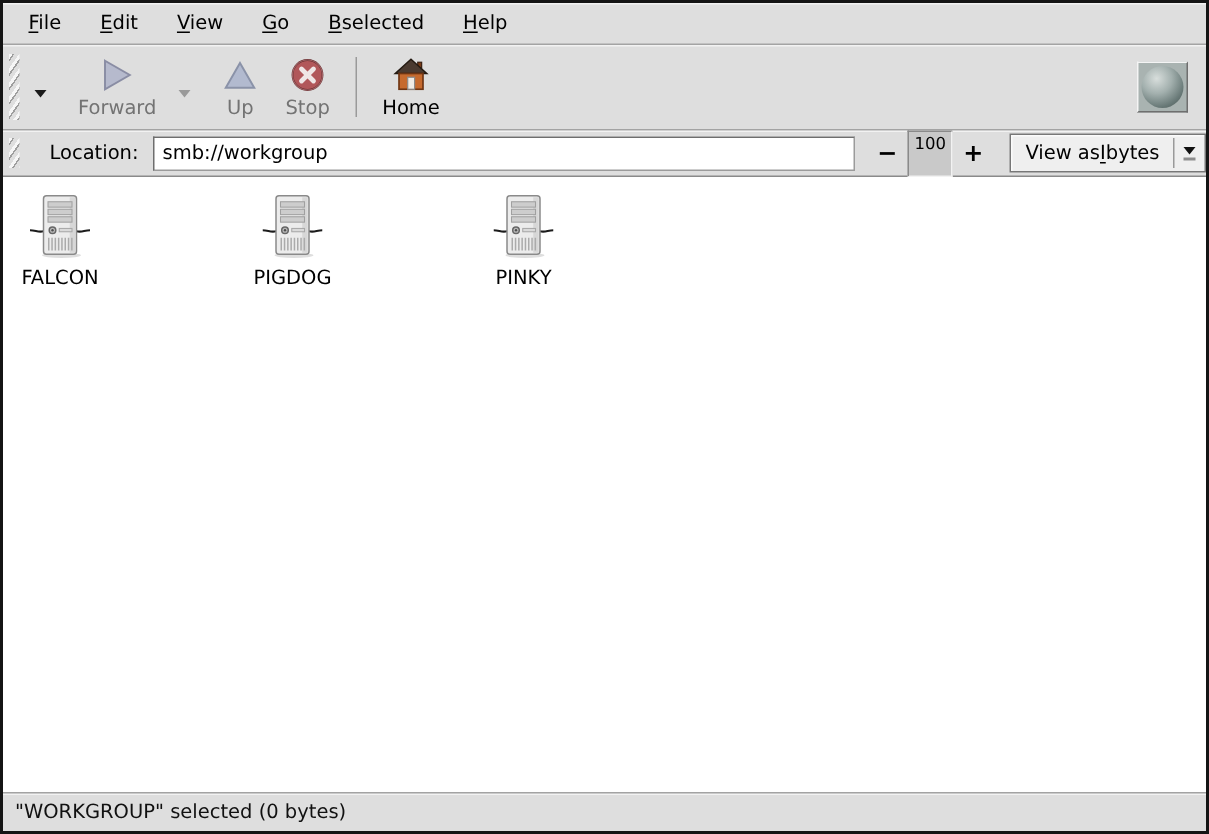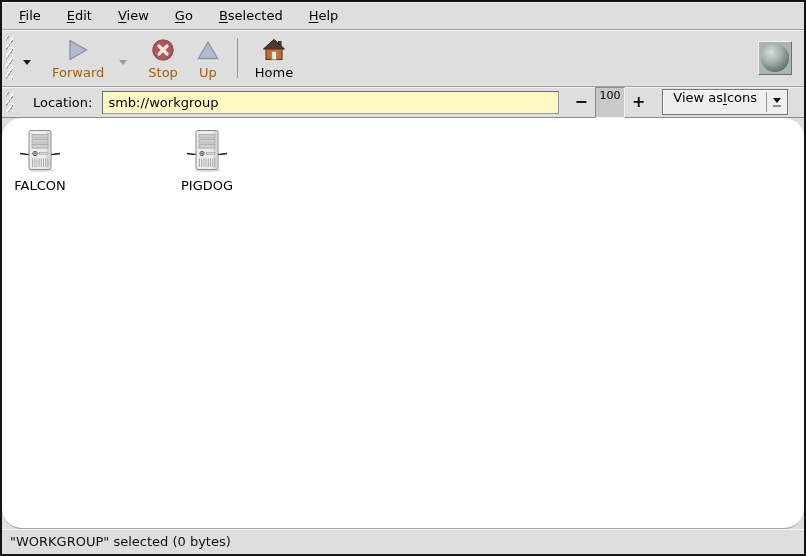--- a/index.html
+++ b/index.html
@@ -19,58 +19,58 @@
   
   .toolbar { height:57px; flex:0 0 57px; display:flex; align-items:stretch;
              background:#dedede; border-bottom:1px solid #a3a3a3;
              box-shadow:inset 0 1px 0 #f2f2f2; padding:2px 6px 2px 2px; }
   .grip { width:7px; margin:4px 4px 4px 2px; flex:0 0 7px;
           background:repeating-linear-gradient(125deg,#f6f6f6 0 2px,#9e9e9e 2px 3px,#dedede 3px 5.5px); }
   .tbtn { display:flex; flex-direction:column; align-items:center; justify-content:flex-start;
           padding:5px 8px 3px 8px; margin:0 1px; }
   .tbtn .ticon { height:26px; display:flex; align-items:center; }
   .tbtn .tlabel { margin-top:2px; line-height:15px; }
-  .tbtn.disabled .tlabel { color:#a16207; }
+  .tbtn.disabled .tlabel { color:#737373; }
   .tchev { display:flex; align-items:center; padding:0 6px; margin-right:6px; }
   .chev-tri { width:0; height:0; border-left:4px solid transparent; border-right:4px solid transparent;
               border-top:5px solid #1a1a1a; margin-top:8px; }
   .tchev.disabled .chev-tri { border-top-color:#9a9a9a; }
   .tsep { width:1px; background:#9a9a9a; margin:6px 8px; }
   .tspacer { flex:1; }
   .throbber { width:34px; height:34px; align-self:center; margin-right:6px;
               border:1px solid; border-color:#f4f4f4 #6f6f6f #6f6f6f #f4f4f4;
               background:#a9b3b1; display:flex; align-items:center; justify-content:center; }
   .sphere { width:28px; height:28px; border-radius:50%;
             background:radial-gradient(circle at 36% 30%, #d8dedc, #a3b0ae 38%, #677876 72%, #45514f 100%); }
 
   
   .locationbar { height:31px; flex:0 0 31px; display:flex; align-items:center;
                  background:#dedede; border-bottom:1px solid #8a8a8a;
-                 box-shadow:inset 0 1px 0 #f2f2f2; padding:0 16px 0 2px; }
+                 box-shadow:inset 0 1px 0 #f2f2f2; padding:0 0 0 2px; }
   .locationbar .grip { height:20px; margin:0 4px 0 2px; align-self:center; }
   .loc-label { margin:0 10px 0 16px; }
   .loc-entry { flex:1; height:23px; border:1px solid; border-color:#6e6e6e #9b9b9b #9b9b9b #6e6e6e;
-               background:#fef9c3; padding:1px 5px; font:13px "DejaVu Sans","Liberation Sans",sans-serif;
+               background:#ffffff; padding:1px 5px; font:13px "DejaVu Sans","Liberation Sans",sans-serif;
                outline:none; }
   .zoom-out,.zoom-in { font-weight:bold; font-size:16px; padding:0 7px; cursor:default; margin-top:-2px; }
   .zoom-out { margin-left:8px; }
   .zoom-level { min-width:30px; height:31px; background:#c9c9c9; border:1px solid;
                 border-color:#8a8a8a #f2f2f2 #f2f2f2 #8a8a8a; font-size:11px; text-align:center;
                 line-height:15px; padding:0 3px; }
   .combo { display:flex; align-items:stretch; height:26px; margin-left:10px;
            background:#efefef; border:1px solid #777; box-shadow:inset 1px 1px 0 #fbfbfb; }
-  .combo-text { display:flex; align-items:flex-start; padding:0 9px 0 10px; }
+  .combo-text { display:flex; align-items:center; padding:0 9px 0 10px; }
   .combo-sep { width:1px; background:#9a9a9a; margin:2px 0; }
   .combo-arrow { width:20px; display:flex; flex-direction:column; align-items:center; justify-content:center; }
   .tri-down { width:0; height:0; border-left:4px solid transparent; border-right:4px solid transparent;
               border-top:5px solid #111; }
   .tri-bar { width:8px; height:0; border-bottom:2px solid #8d8d8d; margin-top:2px; }
 
   
-  .content { flex:1; background:#fff; position:relative; border-bottom:1px solid #a3a3a3;border-radius:20px; }
+  .content { flex:1; background:#fff; position:relative; border-bottom:1px solid #a3a3a3; }
   .icon-item { position:absolute; top:10px; width:72px; display:flex; flex-direction:column;
                align-items:center; }
   .icon-item .iname { margin-top:4px; font-size:13px; }
 
   
   .statusbar { height:25px; flex:0 0 25px; display:flex; align-items:center; background:#dedede;
                box-shadow:inset 0 1px 0 #f2f2f2; padding-left:8px; color:#111; }
 </style>
 </head>
 <body>
@@ -127,38 +127,38 @@
       </span>
       <span class="tlabel">Forward</span>
     </div>
     <div class="tchev disabled">
         <span class="chev-tri"></span>
       </div>
 
     <div class="tbtn disabled">
       <span class="ticon">
         <svg width="24" height="24" viewBox="0 0 24 24">
+            <polygon points="12,4 21.5,20.5 2.5,20.5" fill="#b2bacf" stroke="#8a92a8" stroke-width="1.3"></polygon>
+          </svg>
+      </span>
+      <span class="tlabel">Up</span>
+    </div>
+
+    <div class="tbtn disabled">
+      <span class="ticon">
+        <svg width="24" height="24" viewBox="0 0 24 24">
             <circle cx="12" cy="12" r="10" fill="#b1575a" stroke="#5d2527" stroke-width="1.2"></circle>
             <circle cx="12" cy="12" r="10" fill="none" stroke="#d09092" stroke-width="0.8" opacity="0.6"></circle>
             <g stroke="#efe6e6" stroke-width="3.2" stroke-linecap="round">
               <line x1="8" y1="8" x2="16" y2="16"></line>
               <line x1="16" y1="8" x2="8" y2="16"></line>
             </g>
           </svg>
       </span>
       <span class="tlabel">Stop</span>
-    </div>
-
-    <div class="tbtn disabled">
-      <span class="ticon">
-        <svg width="24" height="24" viewBox="0 0 24 24">
-            <polygon points="12,4 21.5,20.5 2.5,20.5" fill="#b2bacf" stroke="#8a92a8" stroke-width="1.3"></polygon>
-          </svg>
-      </span>
-      <span class="tlabel">Up</span>
     </div>
 
 
     <div class="tsep"></div>
 
     <div class="tbtn">
       <span class="ticon">
         <svg width="24" height="24" viewBox="0 0 24 24">
           <rect x="16.5" y="3.5" width="2.6" height="4" fill="#7a3c18" stroke="#3a2012" stroke-width="0.8"></rect>
           <polygon points="12,1.5 22.5,11 1.5,11" fill="#4a3a30" stroke="#241a12" stroke-width="1"></polygon>
@@ -179,42 +179,48 @@
     <div class="grip"></div>
     <span class="loc-label">Location:</span>
     <input class="loc-entry" type="text" value="smb://workgroup" style="">
     <span class="zoom-out">−</span>
     <span class="zoom-level">100</span>
     <span class="zoom-in">+</span>
     <div class="combo">
       <span class="combo-text">
           <span>View as </span>
           <u>I</u>
-          <span>cons</span>
+          <span>bytes</span>
         </span>
       <span class="combo-sep"></span>
       <span class="combo-arrow">
           <i class="tri-down"></i>
           <i class="tri-bar"></i>
         </span>
     </div>
   </div>
 
   <div class="content">
     <div class="icon-item" style="left:2px">
       <svg width="40" height="46">
           <use href="#server"></use>
         </svg>
       <span class="iname">FALCON</span>
     </div>
-    <div class="icon-item" style="left:169px">
+    <div class="icon-item" style="left:157px">
       <svg width="40" height="46">
           <use href="#server"></use>
         </svg>
       <span class="iname">PIGDOG</span>
     </div>
+    <div class="icon-item" style="left:311px">
+      <svg width="40" height="46">
+          <use href="#server"></use>
+        </svg>
+      <span class="iname">PINKY</span>
+    </div>
   </div>
 
   <div class="statusbar">
     <span>"WORKGROUP" selected (0 bytes)</span>
   </div>
 
 </div>
 
 </body></html>

